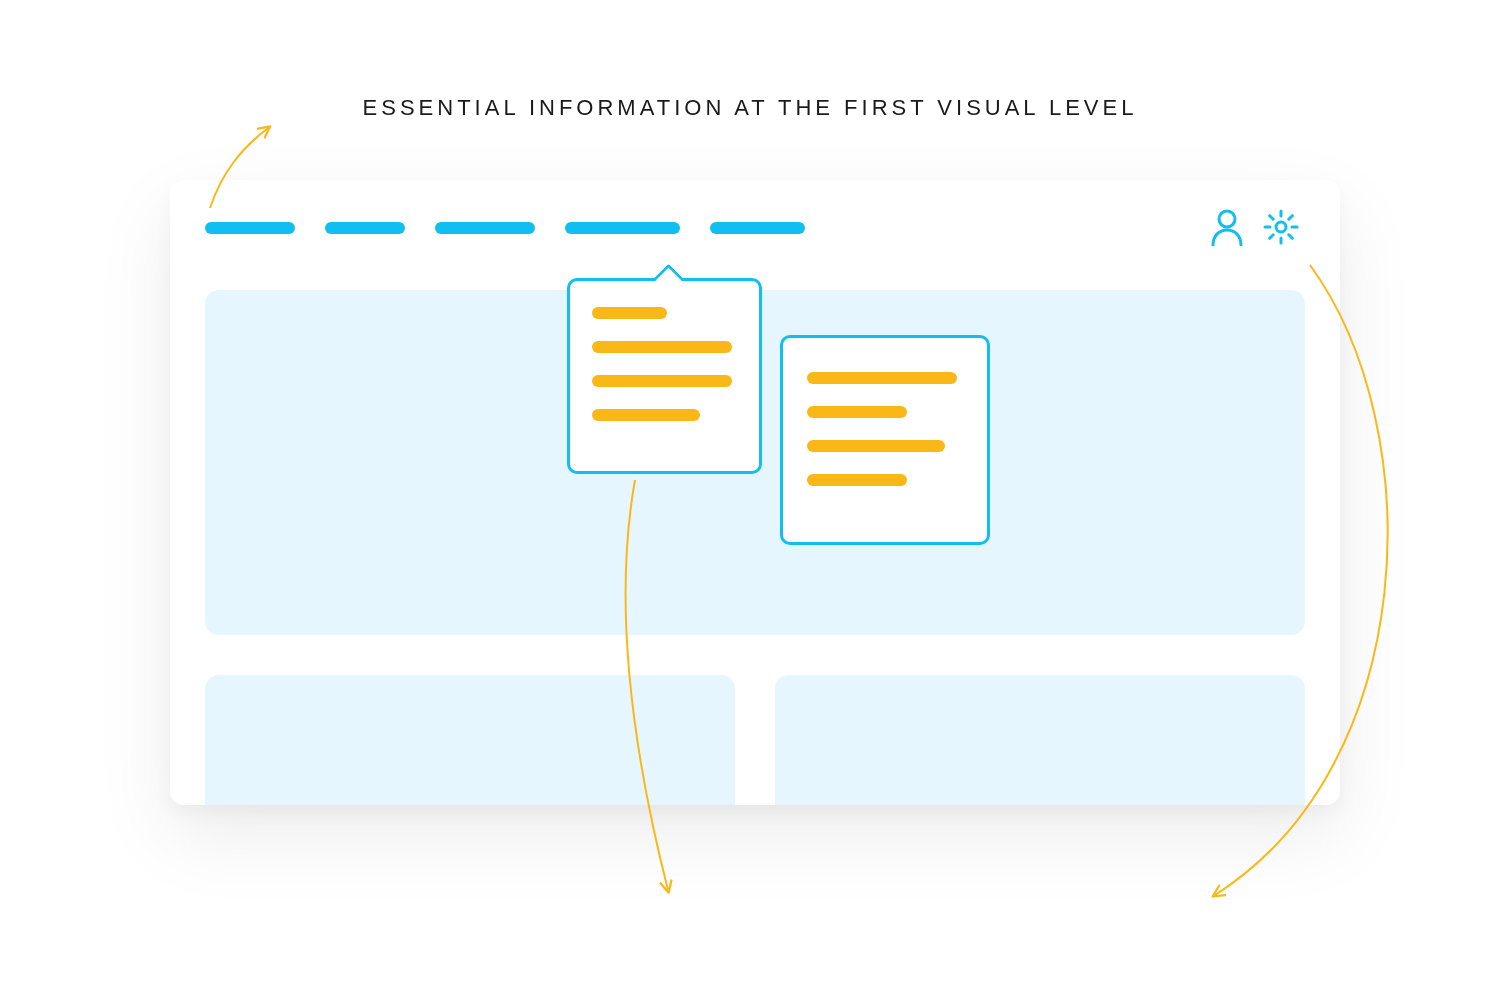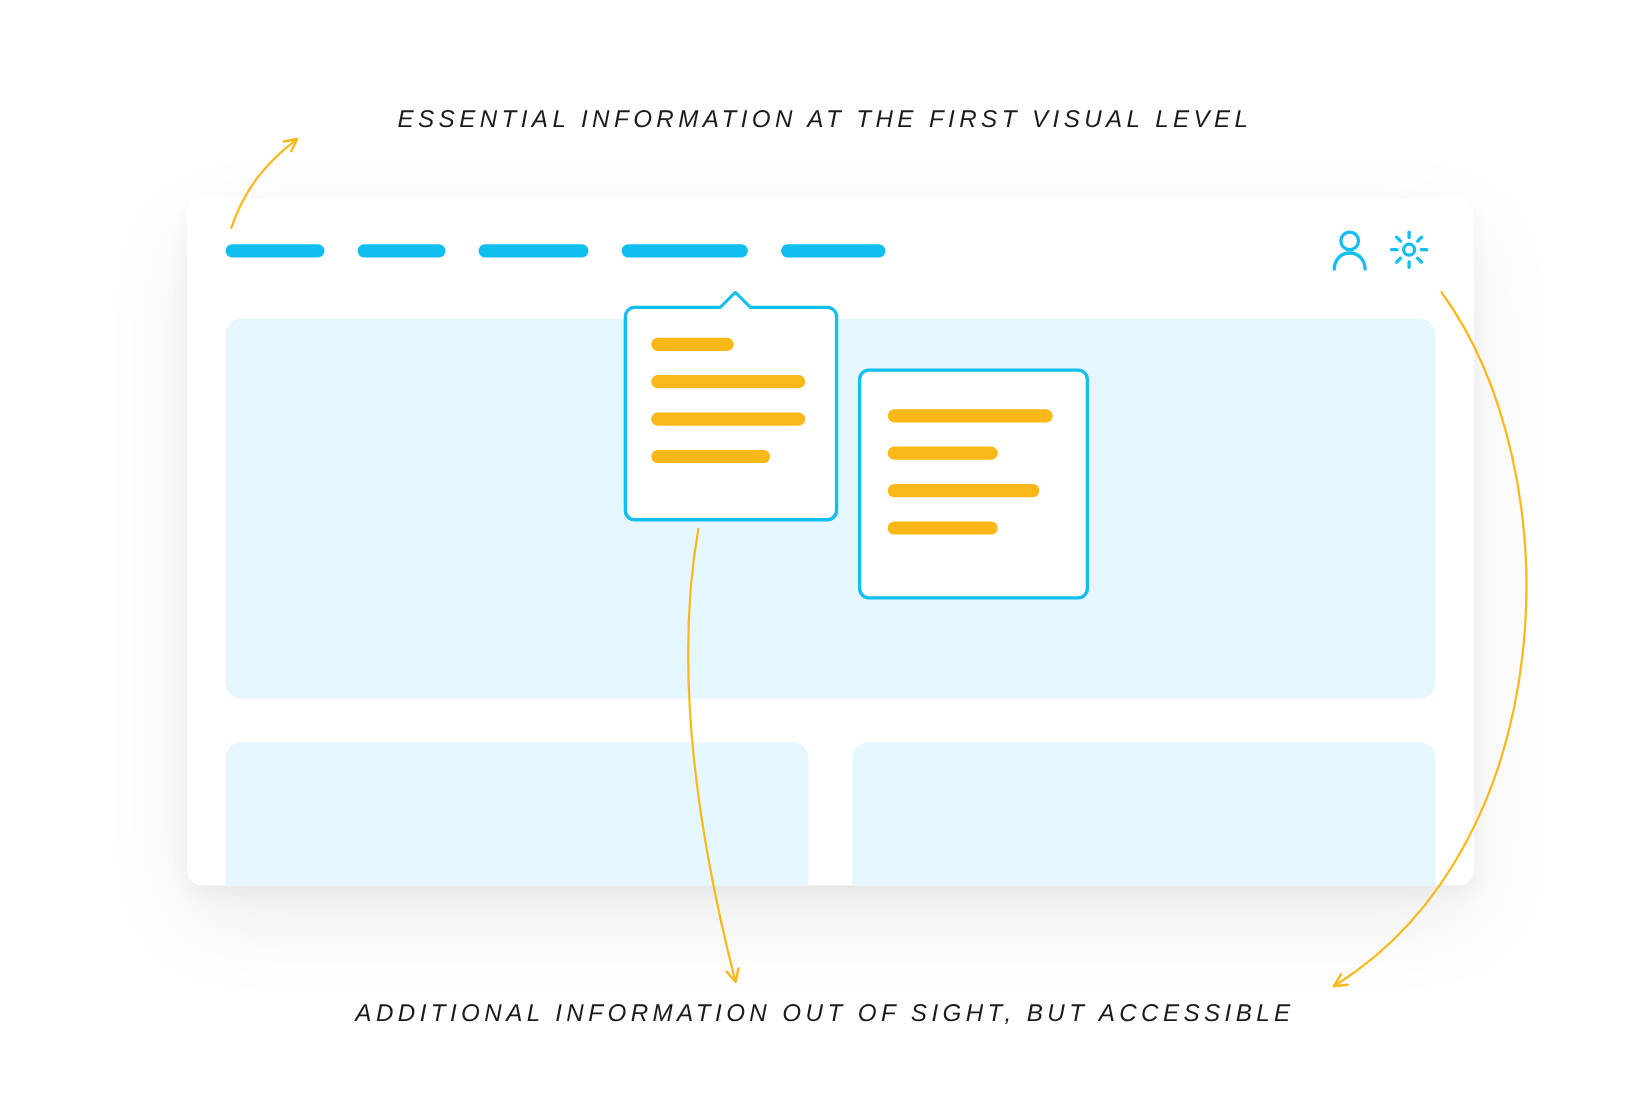--- a/index.html
+++ b/index.html
@@ -8,21 +8,20 @@
     width: 1500px;
     height: 1000px;
     background: #ffffff;
     font-family: "Helvetica Neue", Arial, sans-serif;
     position: relative;
     overflow: hidden;
   }
   .stage {
     position: absolute;
     inset: 0;
-    font-style: italic;
   }
   .caption {
     position: absolute;
     left: 0;
     width: 100%;
     text-align: center;
     letter-spacing: 4px;
     font-size: 22px;
     color: #1a1a1a;
     font-weight: 400;
@@ -183,21 +182,20 @@
 
     <div class="popover secondary">
       <div class="row" style="width:150px"></div>
       <div class="row" style="width:100px"></div>
       <div class="row" style="width:138px"></div>
       <div class="row" style="width:100px"></div>
     </div>
 
   </div>
 
-  <div class="caption bottom">ADDITIONAL INFORMATION OUT OF SIGHT, BUT ACCESSIBLE</div>
 
   <svg class="arrows" width="1500" height="1000">
     <defs>
       <marker id="arrowHead" viewBox="0 0 10 10" refX="7" refY="5" markerWidth="7" markerHeight="7" orient="auto-start-reverse">
         <path d="M1 1 L9 5 L1 9" fill="none" stroke="#F9B818" stroke-width="1.6" stroke-linecap="round" stroke-linejoin="round"></path>
       </marker>
     </defs>
 
     <path d="M268 128 C242 148, 222 172, 210 208" fill="none" stroke="#F9B818" stroke-width="2" marker-start="url(#arrowHead)"></path>
 

